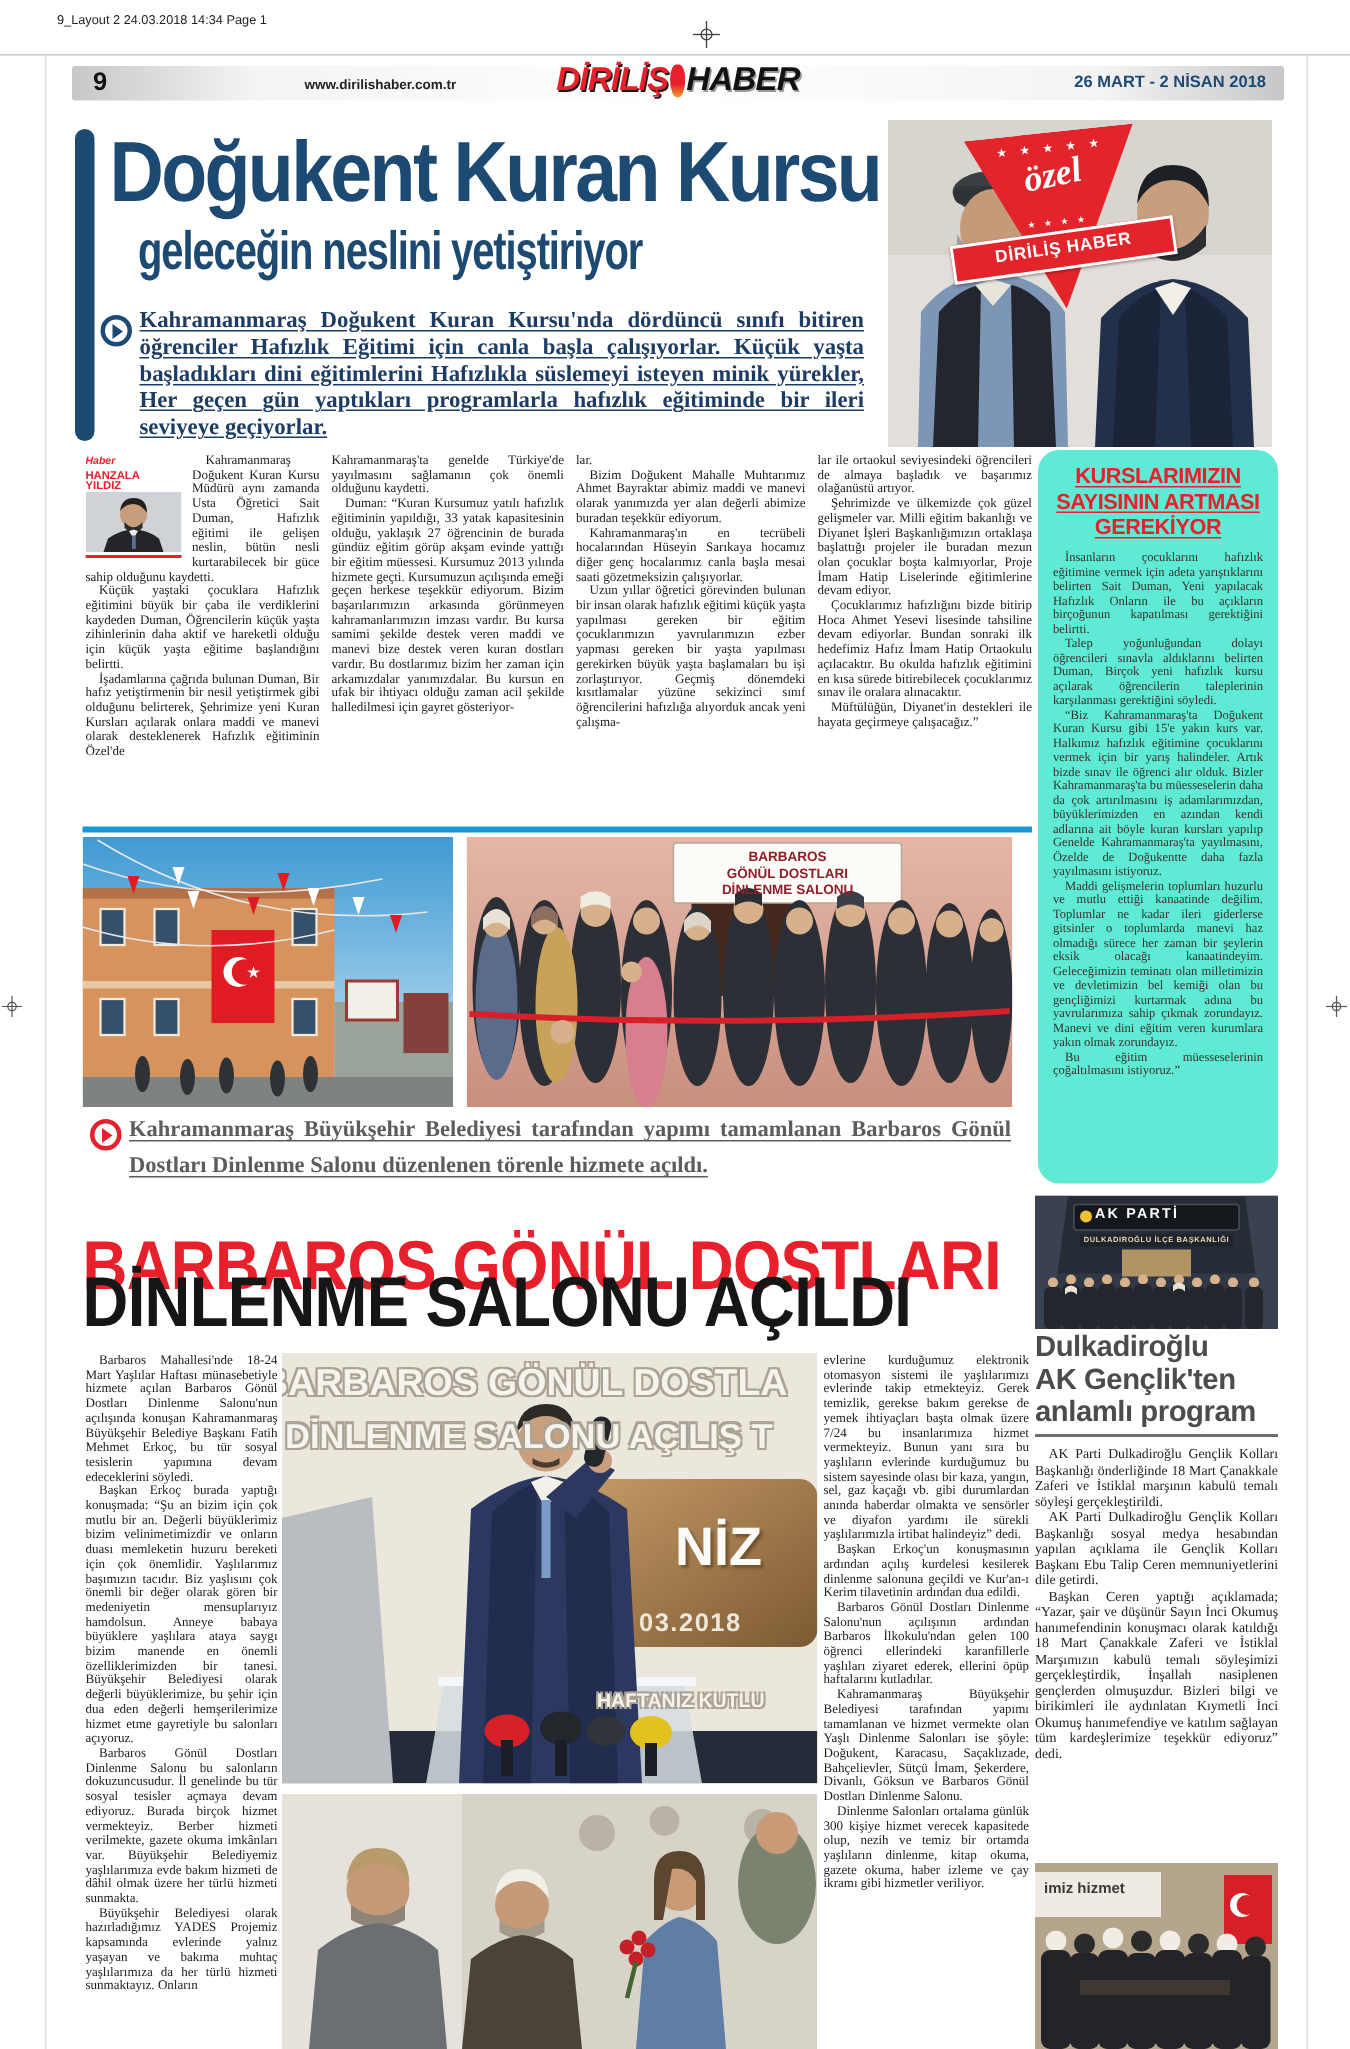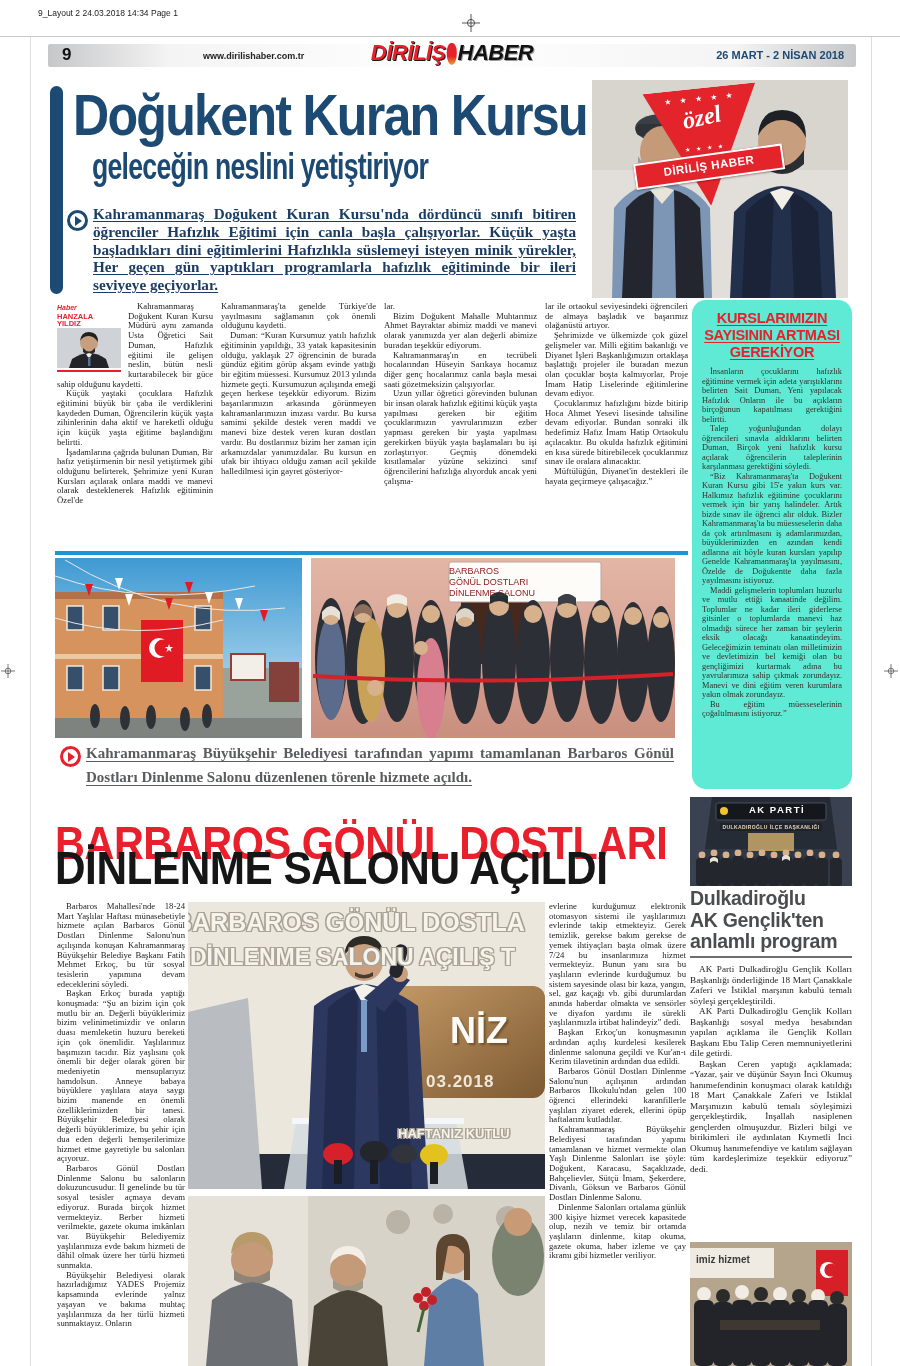--- a/index.html
+++ b/index.html
@@ -83,21 +83,21 @@
       color:#5b5c5e;text-align:justify;text-decoration:underline;text-underline-offset:2.5px;}
 
   
   .h2a,.h2b{left:55px;font-weight:900;white-space:nowrap;letter-spacing:-.5px;}
   .h2a{top:790px;font-size:46px;color:#e8202b;margin-top:26px;}
   .h2b{top:840px;font-size:47px;color:#161616;}
   .h2a span,.h2b span{display:inline-block;transform-origin:0 50%;transform:scaleX(.90);}
 
   
   .ovl{position:absolute;font-family:"Liberation Sans",sans-serif;}
-  .signtxt{color:#8e1f26;font-weight:400;text-align:left;}
+  .signtxt{color:#8e1f26;font-weight:700;text-align:center;}
   .ghost{font-weight:900;color:#f6f3ec;white-space:nowrap;
      text-shadow:1.4px 1.4px 0 #aaa395,-1.4px -1.4px 0 #aaa395,1.4px -1.4px 0 #aaa395,-1.4px 1.4px 0 #aaa395;}
 
   
   .a3title{left:690px;top:888px;width:162px;font-size:19.5px;line-height:21.5px;font-weight:900;
      color:#4b4c4e;letter-spacing:-.3px;font-family:"Liberation Sans",sans-serif;}
   .a3rule{left:690px;top:956px;width:162px;height:2px;background:#6d6e70;}
   .a3body{left:690px;top:964px;width:162px;height:272px;font-size:9.2px;line-height:10.5px;}
 </style>
 </head>
@@ -474,21 +474,21 @@
           <rect x="78" y="61" width="12" height="28" rx="4"></rect>
           <rect x="90" y="59" width="12" height="30" rx="4"></rect>
           <rect x="102" y="61" width="12" height="28" rx="4"></rect>
           <rect x="114" y="59" width="12" height="30" rx="4"></rect>
           <rect x="126" y="61" width="12" height="28" rx="4"></rect>
           <rect x="140" y="61" width="12" height="28" rx="4"></rect>
         </g>
       <path d="M20,62 Q24,58 28,62 L28,66 Q24,62 20,66 Z" fill="#e8e2d6"></path>
         <path d="M92,60 Q96,56 100,60 L100,64 Q96,60 92,64 Z" fill="#e8e2d6"></path>
     </svg>
-    <div class="ovl" style="left:40px;top:7px;width:94px;text-align:center;font-size:9.5px;font-weight:900;color:#fff;letter-spacing:1.5px">AK PARTİ</div>
+    <div class="ovl" style="left:40px;top:7px;width:94px;font-size:9.5px;font-weight:900;color:#fff;letter-spacing:1.5px">AK PARTİ</div>
     <div class="ovl" style="left:30px;top:27px;width:102px;text-align:center;font-size:5px;font-weight:700;color:#e8d9b8;letter-spacing:.4px">DULKADIROĞLU İLÇE BAŞKANLIĞI</div>
   </div>
 
   <div class="abs a3title">
     <div>Dulkadiroğlu</div>
     <div>AK Gençlik'ten</div>
     <div>anlamlı program</div>
   </div>
   <div class="abs a3rule"></div>
   <div class="abs bodycol a3body">

